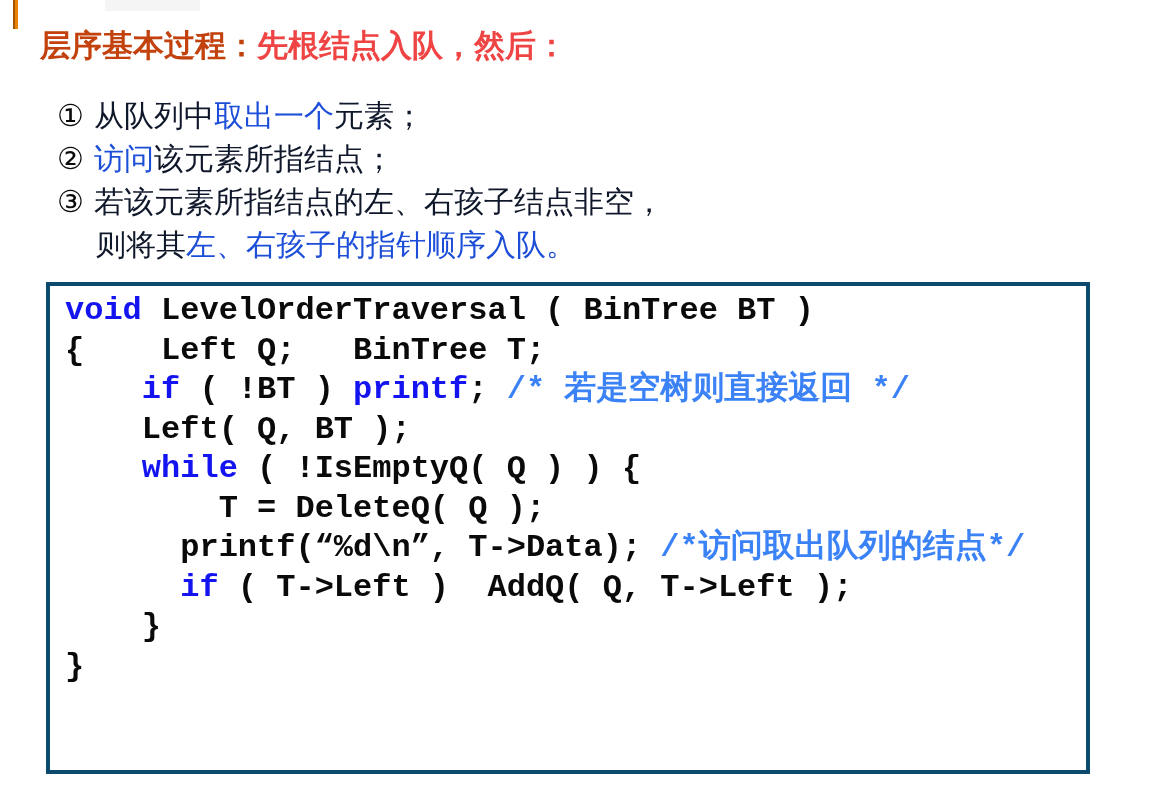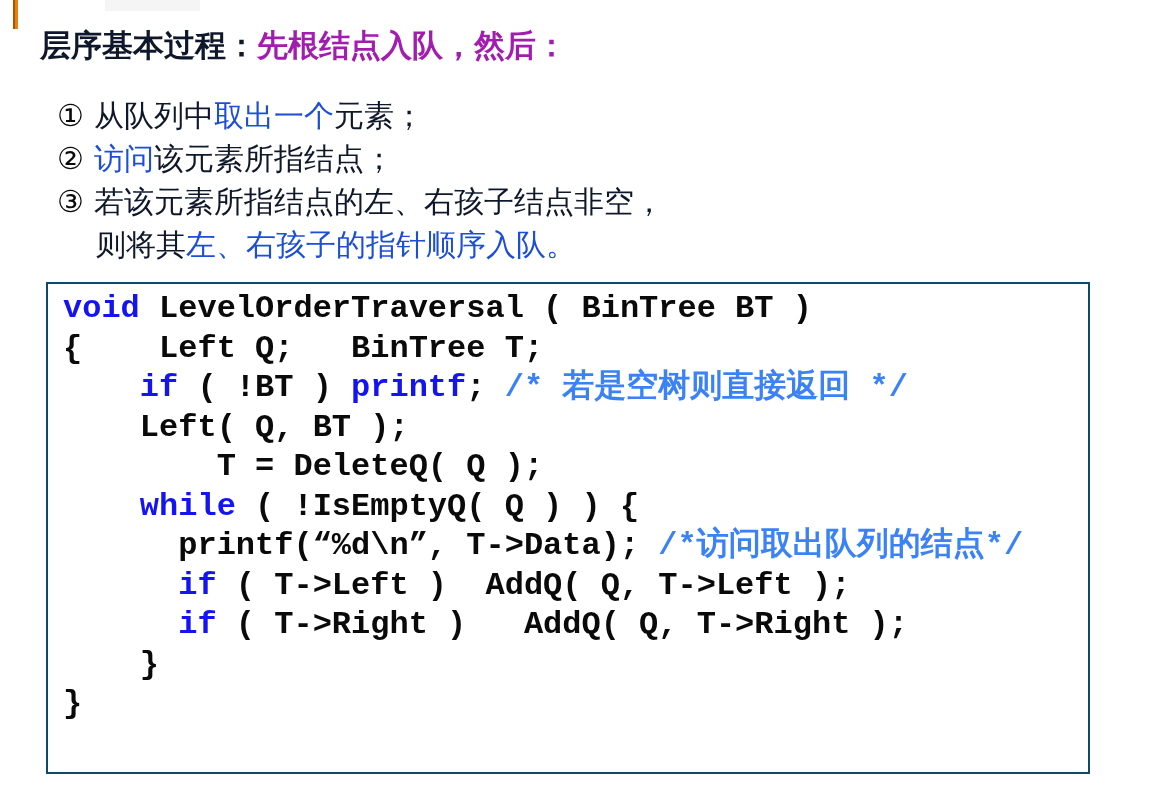--- a/index.html
+++ b/index.html
@@ -16,37 +16,37 @@
   }
   .smudge {
     position:absolute; left:105px; top:0; width:95px; height:11px;
     background:#f5f5f5;
   }
   .title {
     position:absolute; left:40px; top:26px;
     font-size:31px; line-height:40px;
     white-space:pre; font-weight:600;
   }
-  .title-blue { color:#0f172a; }
-  .title-black { color:#a21caf;text-align:right; }
+  .title-blue { color:#c2410c; }
+  .title-black { color:#ef4444;text-align:right; }
   .steps {
     position:absolute; left:57px; top:94px;
     font-size:30px; line-height:43px;
     color:#0a0a0a; white-space:pre;
   }
   .step-line { height:43px; }
   .step-line.indent { padding-left:39px; }
   .step-marker { padding-right:10px; }
   .seg-blue { color:#1d4ed8; }
   .seg-black { color:#0f172a; }
   .codebox {
     position:absolute; left:46px; top:282px;
     width:1044px; height:492px;
     box-sizing:border-box;
-    border:2px solid #0c4a6e;
+    border:4px solid #0c4a6e;
     background:#ffffff;
     padding:5px 0 0 15px;
   }
   .code-line {
     font-family:"Liberation Mono","DejaVu Sans Mono",monospace;
     font-weight:bold;
     font-size:32px; line-height:39.5px;
     white-space:pre;
     color:#0a0a0a;
   }
@@ -62,20 +62,19 @@
 
 <div class="title"><span class="title-blue">层序基本过程：</span><span class="title-black">先根结点入队，然后：</span></div>
 
 <div class="steps" id="steps"><div class="step-line"><span class="step-marker">①</span><span class="seg-black">从队列中</span><span class="seg-blue">取出一个</span><span class="seg-black">元素；</span></div><div class="step-line"><span class="step-marker">②</span><span class="seg-blue">访问</span><span class="seg-black">该元素所指结点；</span></div><div class="step-line"><span class="step-marker">③</span><span class="seg-black">若该元素所指结点的左、右孩子结点非空，</span></div><div class="step-line indent"><span class="seg-black">则将其</span><span class="seg-blue">左、右孩子的指针顺序入队。</span></div></div>
 
 <div class="codebox" id="codebox">
     <div class="code-line"><span class="kw">void</span><span class="tx"> LevelOrderTraversal ( BinTree BT )</span></div>
     <div class="code-line"><span class="tx">{    Left Q;   BinTree T;</span></div>
     <div class="code-line"><span class="tx">    </span><span class="kw">if</span><span class="tx"> ( !BT ) </span><span class="kw">printf</span><span class="tx">; </span><span class="cm">/* 若是空树则直接返回 */</span></div>
     <div class="code-line"><span class="tx">    Left( Q, BT );</span></div>
+    <div class="code-line"><span class="tx">    </span><span class="kw">while</span><span class="tx"> ( !IsEmptyQ( Q ) ) {</span></div>
     <div class="code-line"><span class="tx">        T = DeleteQ( Q );</span></div>
-    <div class="code-line"><span class="tx">    </span><span class="kw">while</span><span class="tx"> ( !IsEmptyQ( Q ) ) {</span></div>
     <div class="code-line"><span class="tx">      printf(“%d\n”, T-&gt;Data); </span><span class="cm">/*访问取出队列的结点*/</span></div>
     <div class="code-line"><span class="tx">      </span><span class="kw">if</span><span class="tx"> ( T-&gt;Left )  AddQ( Q, T-&gt;Left );</span></div>
-    <div class="code-line"><span class="tx">      </span><span class="kw">if</span><span class="tx"> ( T-&gt;Right )   AddQ( Q, T-&gt;Right );</span></div>
     <div class="code-line"><span class="tx">    }</span></div>
     <div class="code-line"><span class="tx">}</span></div>
   </div>
 
 </body></html>

